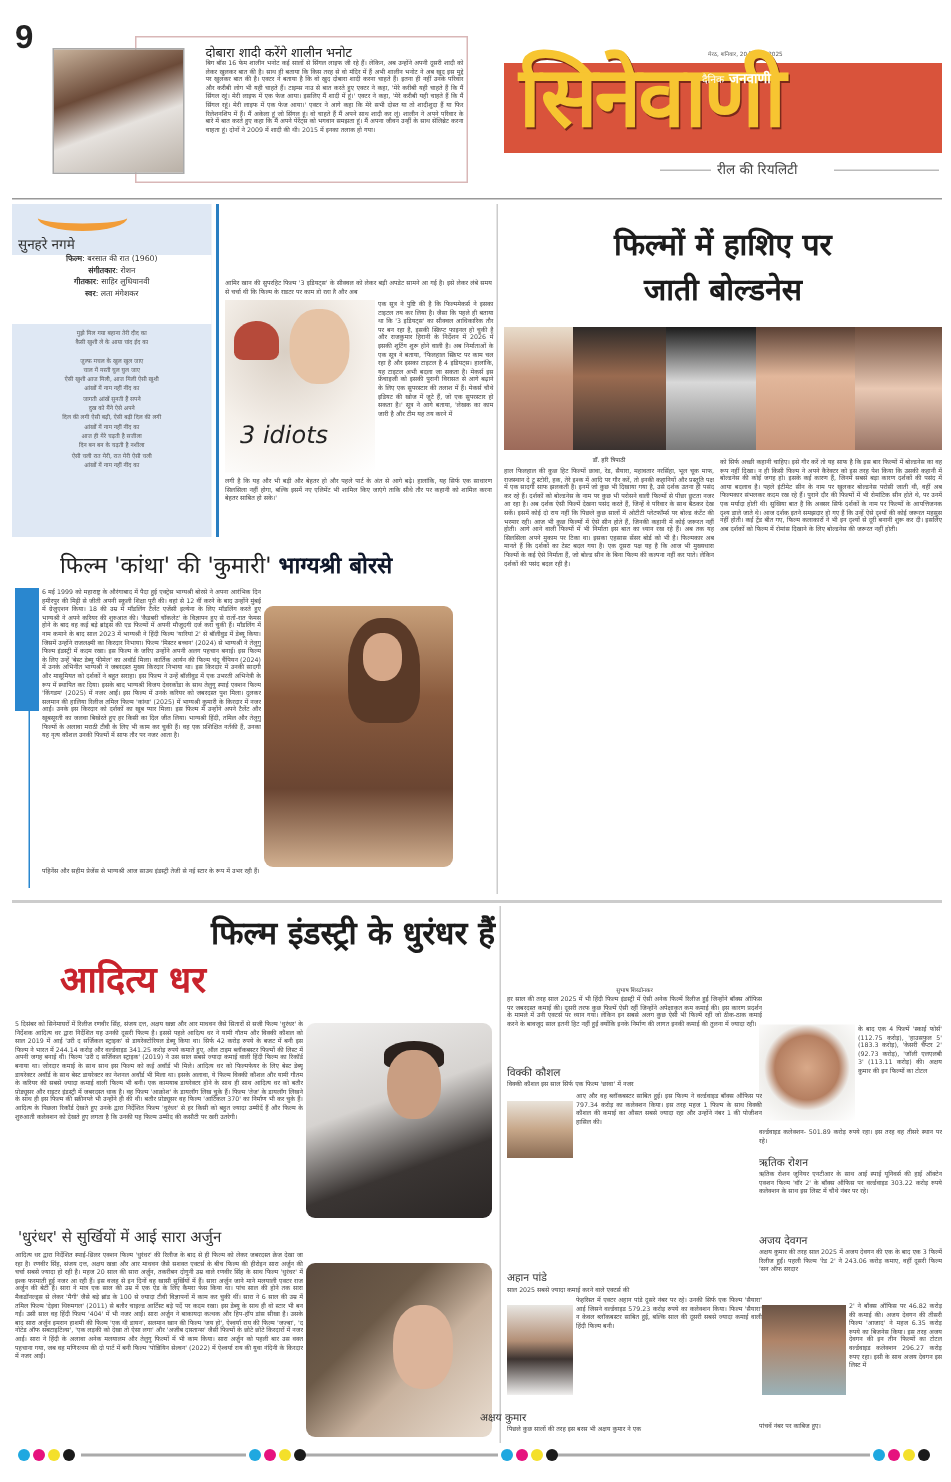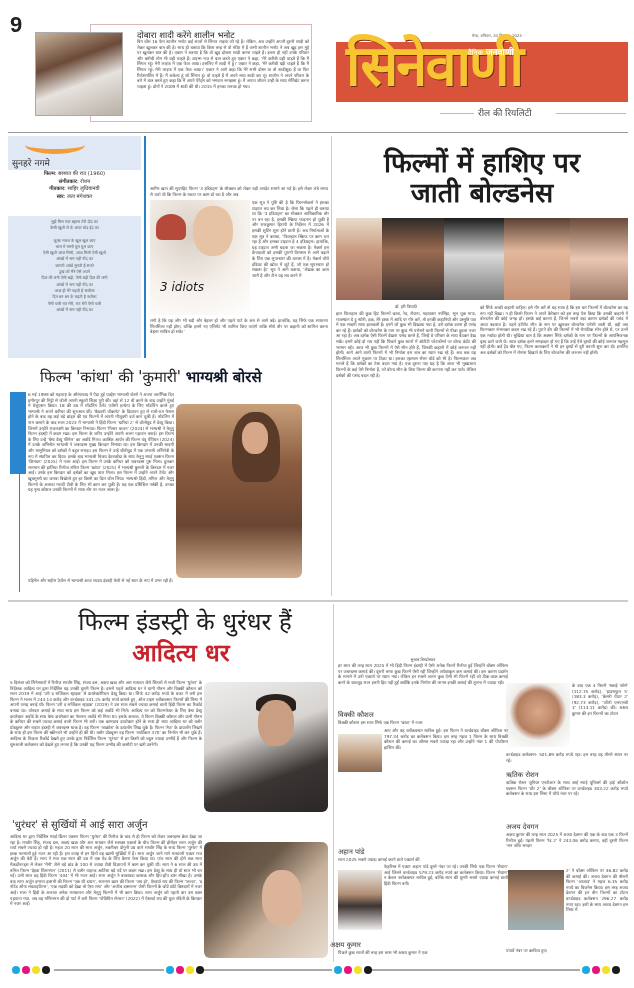--- a/index.html
+++ b/index.html
@@ -44,51 +44,51 @@
   .nagme-lyrics div { font-size: 3.9px; line-height: 6.3px; color:#555; }
   .nagme-lyrics .gap { height: 6px; }
 
   
   .idiots-bar { left: 144px; top: 136px; width: 2px; height: 222px; background: #2a7fc2; }
   .idiots-title { left: 150px; top: 146px; width: 178px; text-align: center; font-size: 15px; line-height: 19px; color: #2a6cb3; }
   .idiots-intro { left: 150px; top: 186px; width: 178px; height: 10px; }
   .idiots-photo { left: 150px; top: 200px; width: 100px; height: 115px; background: radial-gradient(circle at 40% 30%, #d9cfc4 0, #f5f0ea 55%, #ffffff 100%); }
   .idiots-helmet { left: 156px; top: 214px; width: 30px; height: 26px; border-radius: 50% 50% 20% 20%; background: #b64a3a; }
   .idiots-face { left: 193px; top: 206px; width: 40px; height: 50px; border-radius: 45%; background: #e6c3a5; }
-  .idiots-logo { left: 160px; top: 280px; font-size: 12px; font-style: italic; color: #222; font-family: "DejaVu Sans", sans-serif; }
+  .idiots-logo { left: 160px; top: 280px; font-size: 16px; font-style: italic; color: #222; font-family: "DejaVu Sans", sans-serif; }
   .idiots-text-r { left: 252px; top: 200px; width: 77px; height: 118px; }
   .idiots-text-b { left: 150px; top: 318px; width: 178px; height: 20px; }
 
   
   .vdiv1 { left: 331px; top: 136px; width: 1px; height: 460px; background:#ccc; }
 
   
-  .bold-title { left: 336px; top: 148px; width: 292px; text-align: center; font-size: 27px; line-height: 30px; font-weight: bold; color: #1c1c1c; }
+  .bold-title { left: 336px; top: 148px; width: 292px; text-align: center; font-size: 20px; line-height: 30px; font-weight: bold; color: #1c1c1c; }
   .bold-strip { left: 336px; top: 218px; width: 292px; height: 82px; display: flex; }
   .bold-strip div { height: 100%; }
   .bold-byline { left: 336px; top: 304px; width: 140px; text-align: center; font-size: 4px; color: #333; }
   .bold-col1 { left: 336px; top: 311px; width: 140px; height: 285px; }
   .bold-col2 { left: 480px; top: 305px; width: 148px; height: 291px; }
 
   
   .kantha-title { left: 40px; top: 366px; width: 290px; font-size: 15px; line-height: 22px; color: #222; white-space: nowrap; }
   .kantha-title .red { color: #0f172a; font-weight: bold; }
   .kantha-bar { left: 10px; top: 392px; width: 16px; height: 82px; background: #2a87cf; }
   .kantha-vline { left: 19px; top: 392px; width: 1px; height: 200px; background:#2a87cf; }
   .kantha-text { left: 28px; top: 392px; width: 146px; height: 186px; }
   .kantha-text-bot { left: 28px; top: 578px; width: 270px; height: 14px; }
   .kantha-photo { left: 176px; top: 404px; width: 126px; height: 174px; border-radius: 6px; background: linear-gradient(180deg,#c8a07a 0%,#8a5b3e 35%,#6a4532 70%,#d2b090 100%); }
   .kantha-photo-hair { left: 232px; top: 412px; width: 48px; height: 70px; border-radius: 45% 45% 30% 30%; background:#5a3a28; }
   .kantha-photo-face { left: 242px; top: 422px; width: 26px; height: 32px; border-radius: 45%; background:#d6a889; }
 
   .mid-rule { left: 8px; top: 600px; width: 620px; height: 2px; background: #ccc; }
 
   
-  .aditya-title { left: 40px; top: 608px; width: 290px; text-align: center; font-size: 24px; line-height: 28px; font-weight: normal; color: #1c1c1c; white-space: nowrap; }
-  .aditya-name { left: 56px; top: 638px; width: 250px; text-align: center; font-size: 24px; line-height: 30px; font-weight: bold; color: #c8232c; }
+  .aditya-title { left: 40px; top: 608px; width: 290px; text-align: right; font-size: 21px; line-height: 28px; font-weight: bold; color: #1c1c1c; white-space: nowrap; }
+  .aditya-name { left: 40px; top: 638px; width: 250px; text-align: left; font-size: 24px; line-height: 30px; font-weight: bold; color: #c8232c; }
   .aditya-text { left: 10px; top: 680px; width: 192px; height: 132px; }
   .aditya-photo { left: 204px; top: 682px; width: 124px; height: 130px; border-radius: 6px; background: linear-gradient(160deg,#efeeed 0%,#d6d3d0 40%,#3a3533 70%,#2b2726 100%); }
   .aditya-face { left: 258px; top: 700px; width: 36px; height: 46px; border-radius: 45%; background:#c99e82; }
   .aditya-hair { left: 256px; top: 694px; width: 40px; height: 18px; border-radius: 50% 50% 20% 20%; background:#2a211d; }
   .sara-title { left: 12px; top: 817px; font-size: 10px; color: #333; white-space: nowrap; }
   .sara-text { left: 10px; top: 834px; width: 192px; height: 122px; }
   .sara-photo { left: 204px; top: 842px; width: 124px; height: 116px; border-radius: 6px; background: linear-gradient(135deg,#5a4a3e 0%,#6c5a48 35%,#c7b19d 60%,#e8dccf 100%); }
   .sara-face { left: 262px; top: 870px; width: 40px; height: 56px; border-radius: 45%; background:#dcb49a; }
 
   .vdiv2 { left: 333px; top: 604px; width: 1px; height: 358px; background:#ccc; }
@@ -105,21 +105,21 @@
   .vicky-head { left: 338px; top: 710px; }
   .vicky-text { left: 338px; top: 720px; width: 170px; height: 8px; }
   .vicky-photo { left: 338px; top: 734px; width: 44px; height: 38px; background: linear-gradient(180deg,#e9e3da 0%,#c7a789 50%,#8a6b53 100%); }
   .vicky-text-r { left: 384px; top: 728px; width: 124px; height: 52px; }
   .hrithik-head { left: 506px; top: 770px; }
   .hrithik-text { left: 506px; top: 780px; width: 122px; height: 20px; }
   .ahaan-head { left: 338px; top: 847px; }
   .ahaan-text { left: 338px; top: 857px; width: 170px; height: 8px; }
   .ahaan-photo { left: 338px; top: 870px; width: 44px; height: 60px; background: linear-gradient(180deg,#e8e6e2 0%,#b38f76 40%,#3d3431 60%,#f0efee 100%); }
   .ahaan-text-r { left: 384px; top: 864px; width: 124px; height: 70px; }
-  .akshay-head { left: 330px; top: 940px; }
+  .akshay-head { left: 320px; top: 940px; }
   .akshay-text { left: 338px; top: 950px; width: 170px; height: 8px; }
   .ajay-head { left: 506px; top: 822px; }
   .ajay-text { left: 506px; top: 832px; width: 122px; height: 18px; }
   .ajay-photo { left: 508px; top: 870px; width: 56px; height: 60px; background: linear-gradient(180deg,#6a5446 0%,#b08468 40%,#9ab2b8 100%); }
   .ajay-text-r { left: 566px; top: 868px; width: 62px; height: 80px; }
   .ajay-text-b { left: 506px; top: 948px; width: 122px; height: 8px; }
 
   
   .reg { position:absolute; display:flex; gap:2px; top: 966px; }
   .reg span { width: 8px; height: 8px; border-radius: 50%; display:block; }

